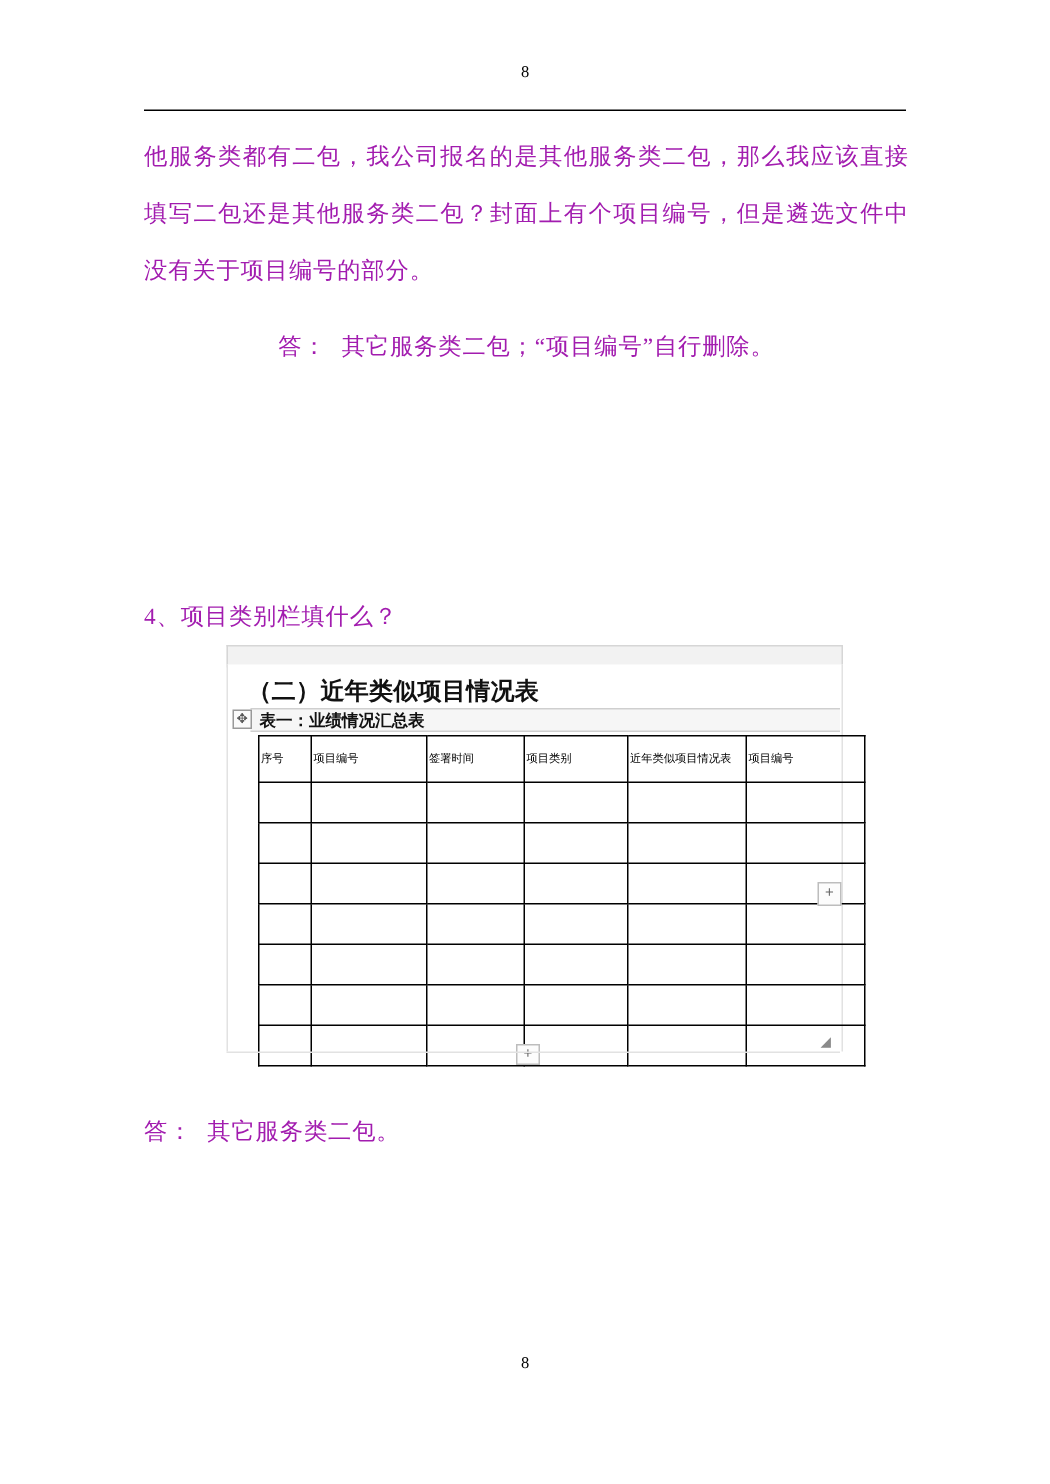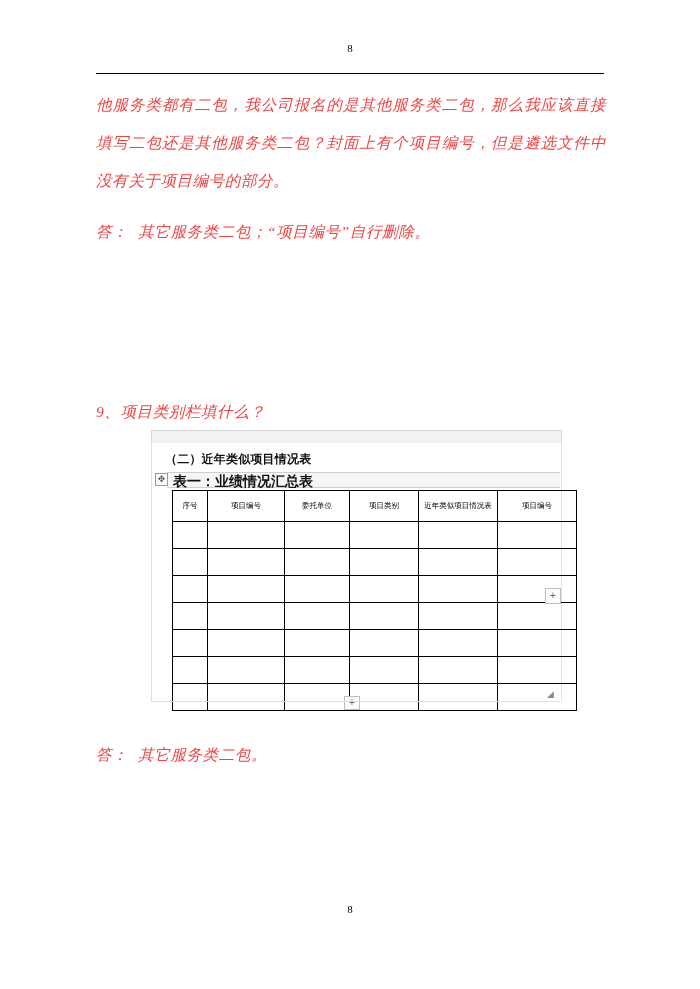--- a/index.html
+++ b/index.html
@@ -38,35 +38,35 @@
     width: 508px;
     height: 0;
     border-top: 1px solid #000;
   }
   
   .para {
     position: absolute;
     font-size: 15.5px;
     line-height: 38px;
     letter-spacing: 0.6px;
-    color: #ef4444;
+    color: #a21caf;
     font-family: "Liberation Serif", serif;
-    font-style: italic;
   }
   .para-1 {
     left: 96px;
     top: 86px;
     width: 510px;
     text-align: justify;
     text-justify: inter-ideograph;
   }
   .para-2 {
     left: 96px;
     top: 213px;
     width: 510px;
+    text-align: center;
   }
   .para-3 {
     left: 96px;
     top: 393px;
     width: 510px;
   }
   .para-4 {
     left: 96px;
     top: 736px;
     width: 510px;
@@ -99,41 +99,41 @@
     height: 258px;
     background: #ffffff;
     border-left: 1px solid #e2e2e2;
     border-right: 1px solid #e2e2e2;
   }
   .shot-caption {
     position: absolute;
     left: 24px;
     top: 21px;
     font-family: "Liberation Sans", sans-serif;
-    font-size: 12px;
+    font-size: 16px;
     font-weight: bold;
     color: #111;
     letter-spacing: 0.2px;
   }
   .tbl-title-row {
     position: absolute;
     left: 26px;
     top: 42px;
     width: 393px;
     height: 14px;
     background: #f6f6f6;
     border-top: 1px solid #cfcfcf;
     border-bottom: 1px solid #cfcfcf;
   }
   .tbl-title-text {
     position: absolute;
     left: 32px;
     top: 43px;
     font-family: Liberation Serif, serif;
-    font-size: 14px;
+    font-size: 11px;
     font-weight: bold;
     color: #111;
   }
   .tbl-move-handle {
     position: absolute;
     left: 14px;
     top: 43px;
     width: 11px;
     height: 11px;
     border: 1px solid #9a9a9a;
@@ -151,21 +151,20 @@
     top: 60px;
     width: 386px;
     border-collapse: collapse;
     table-layout: fixed;
   }
   .grid td {
     border: 1px solid #000;
     height: 26px;
     font-family: Liberation Sans, sans-serif;
     font-size: 7.5px;
-    text-align: center;
     vertical-align: middle;
     color: #000;
     padding: 0 1px;
     line-height: 10px;
   }
   .grid tr.head td {
     height: 30px;
   }
   .grid td.c0 { width: 32px; }
   .grid td.c1 { width: 74px; }
@@ -244,38 +243,38 @@
 
   <div class="header-num">8</div>
   <div class="header-rule"></div>
 
   <div class="para para-1">他服务类都有二包，我公司报名的是其他服务类二包，那么我应该直接填写二包还是其他服务类二包？封面上有个项目编号，但是遴选文件中没有关于项目编号的部分。</div>
 
   <div class="para para-2">
     <span>答：</span><span class="ans-gap"></span><span>其它服务类二包；“项目编号”自行删除。</span>
   </div>
 
-  <div class="para para-3">9、项目类别栏填什么？</div>
+  <div class="para para-3">4、项目类别栏填什么？</div>
 
   <div class="shot">
     <div class="shot-topbar"></div>
     <div class="shot-body"></div>
 
     <div class="shot-caption">（二）近年类似项目情况表</div>
 
     <div class="tbl-title-row"></div>
     <div class="tbl-move-handle" style="overflow: hidden; text-indent: 0px; font-size: 9px;">✥</div>
     <div class="tbl-title-text">表一：业绩情况汇总表</div>
 
     <table class="grid">
       <tbody>
           <tr class="head">
         <td class="c0 hcell-seq">序号</td>
         <td class="c1">项目编号</td>
-        <td class="c2">委托单位</td>
+        <td class="c2">签署时间</td>
         <td class="c3">项目类别</td>
         <td class="c4">近年类似项目情况表</td>
         <td class="c5">项目编号</td>
       </tr>
       <tr>
         <td class="c0"></td>
         <td class="c1"></td>
         <td class="c2"></td>
         <td class="c3"></td>
         <td class="c4"></td>

